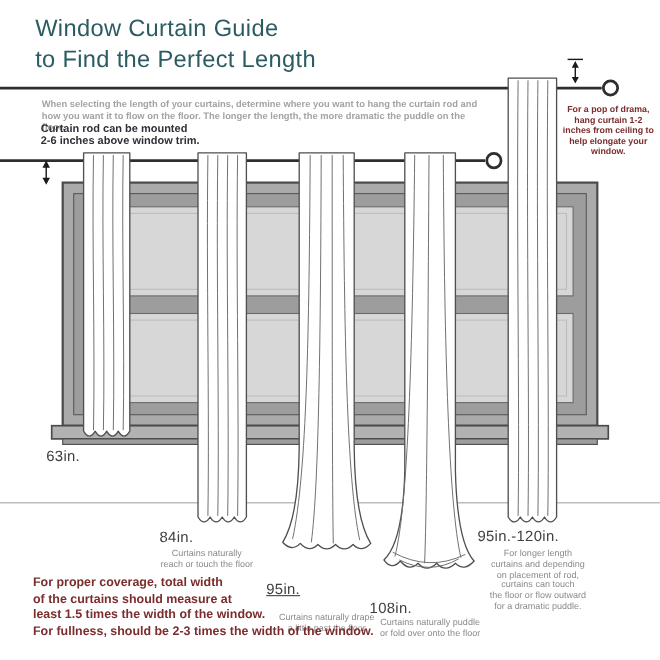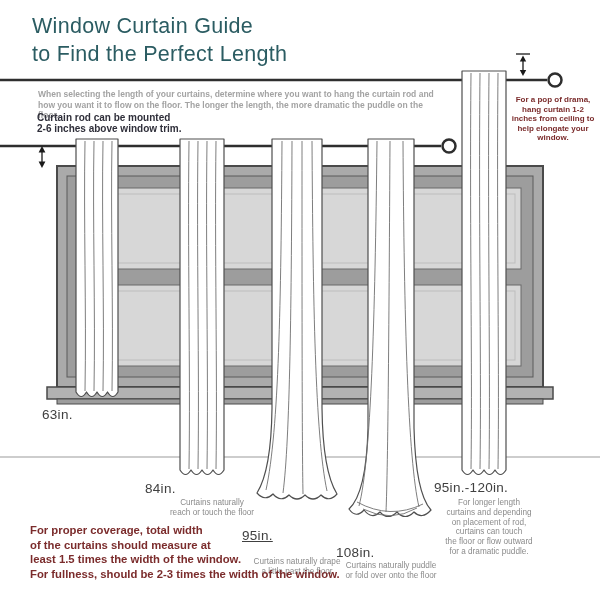--- a/index.html
+++ b/index.html
@@ -11,21 +11,21 @@
   #intro{left:38px;top:89px;width:400px;font-size:8.5px;line-height:10.5px;color:#a3a3a3;font-weight:bold;}
   #rodnote{left:37px;top:113px;width:150px;font-size:10px;line-height:10.5px;
            font-weight:bold;color:#2f2f3a;white-space:pre-line;}
   #drama{left:510px;top:95px;width:86px;text-align:center;font-size:8px;line-height:9.5px;
          font-weight:bold;color:#7b2c2c;}
   .len{position:absolute;width:110px;text-align:left;font-size:13.5px;color:#404040;
        letter-spacing:.3px;}
   .cap{position:absolute;text-align:center;font-size:8.2px;line-height:9.8px;color:#8b8b8b;
        white-space:pre-line;}
   #len63{left:42px;top:407px;}   #cap63{left:37px;top:424px;width:120px;}
-  #len84{left:145px;top:481px;}  #cap84{left:152px;top:498px;width:120px;}
+  #len84{left:145px;top:481px;}  #cap84{left:128px;top:498px;width:120px;}
   #len95{left:242px;top:528px;text-decoration:underline;}  #cap95{left:237px;top:545px;width:120px;margin-top:12px;}
   #len108{left:336px;top:545px;} #cap108{left:331px;top:561px;width:120px;}
   #len95120{left:434px;top:480px;} #cap95120{left:431px;top:498px;width:116px;}
   #footer{left:30px;top:523px;width:380px;font-size:11.3px;line-height:14.5px;
           font-weight:bold;color:#7b2c2c;white-space:pre-line;}
   svg{position:absolute;left:0;top:0;}
 </style>
 </head>
 <body>
 

